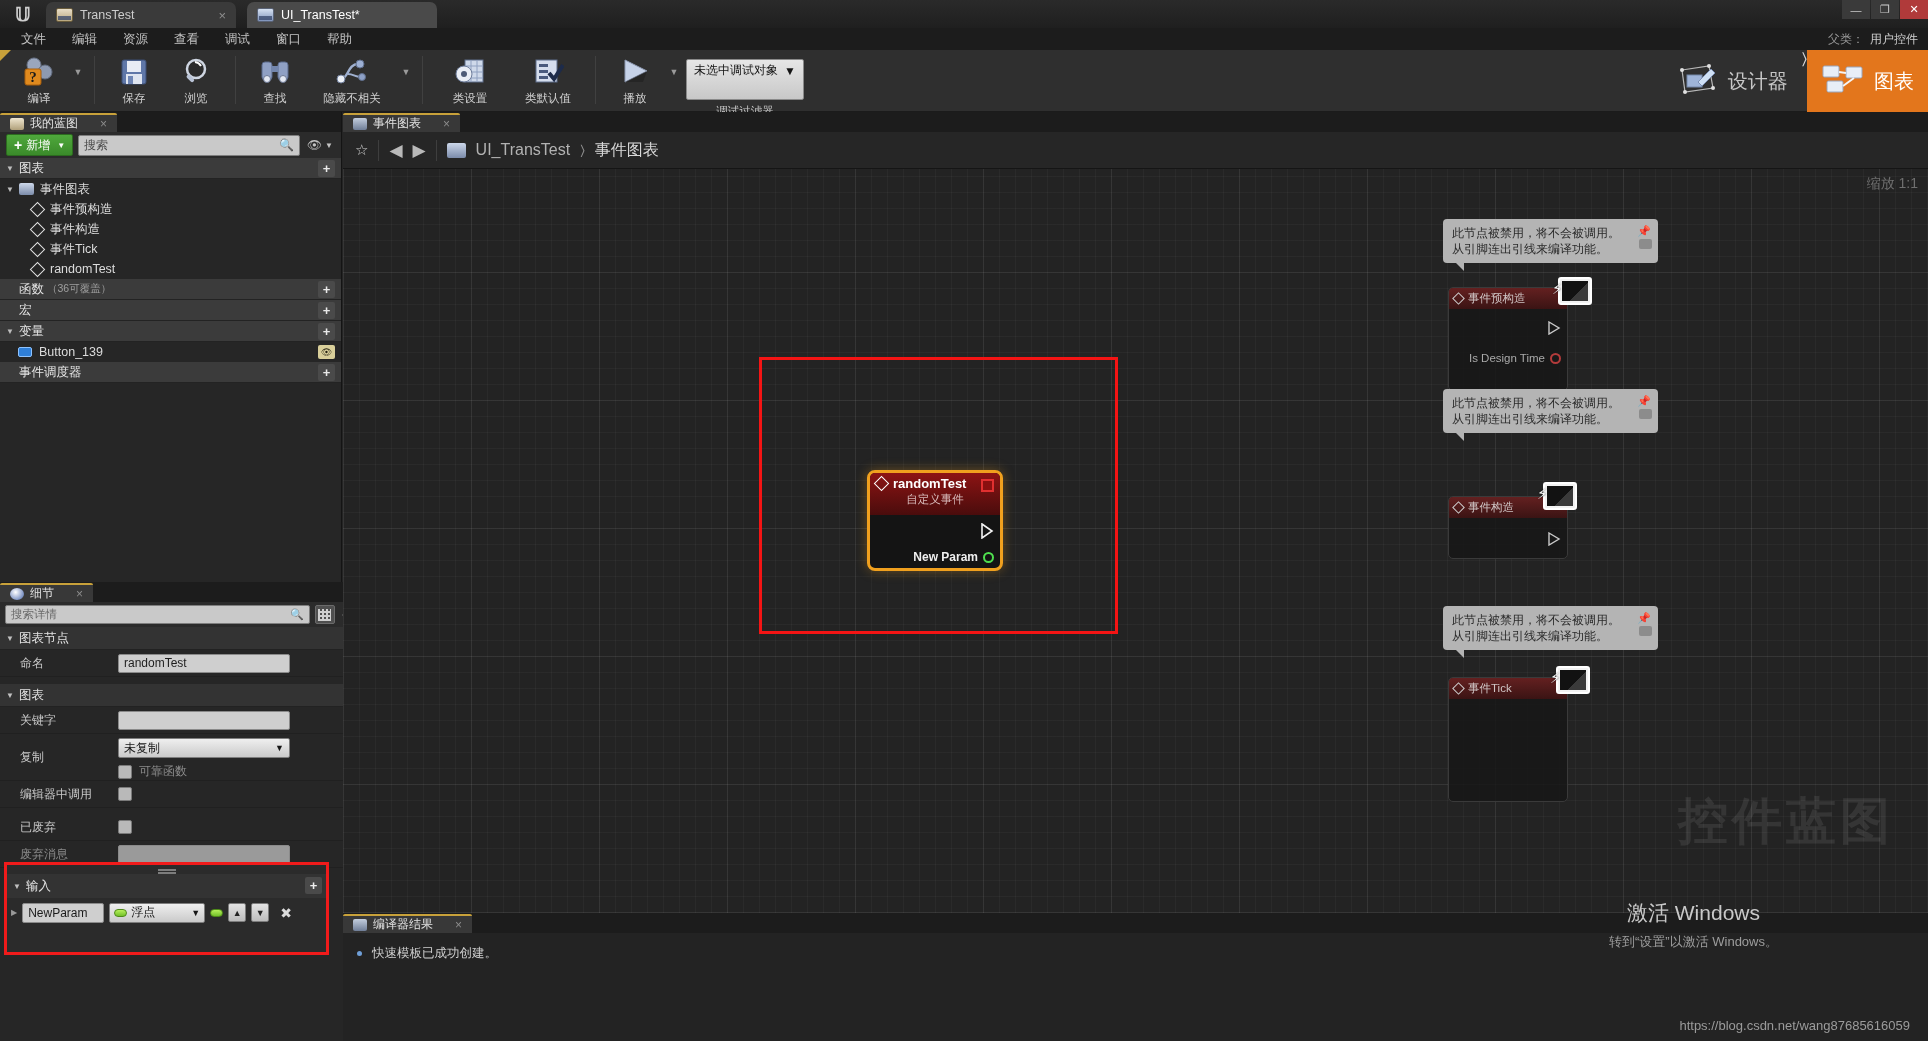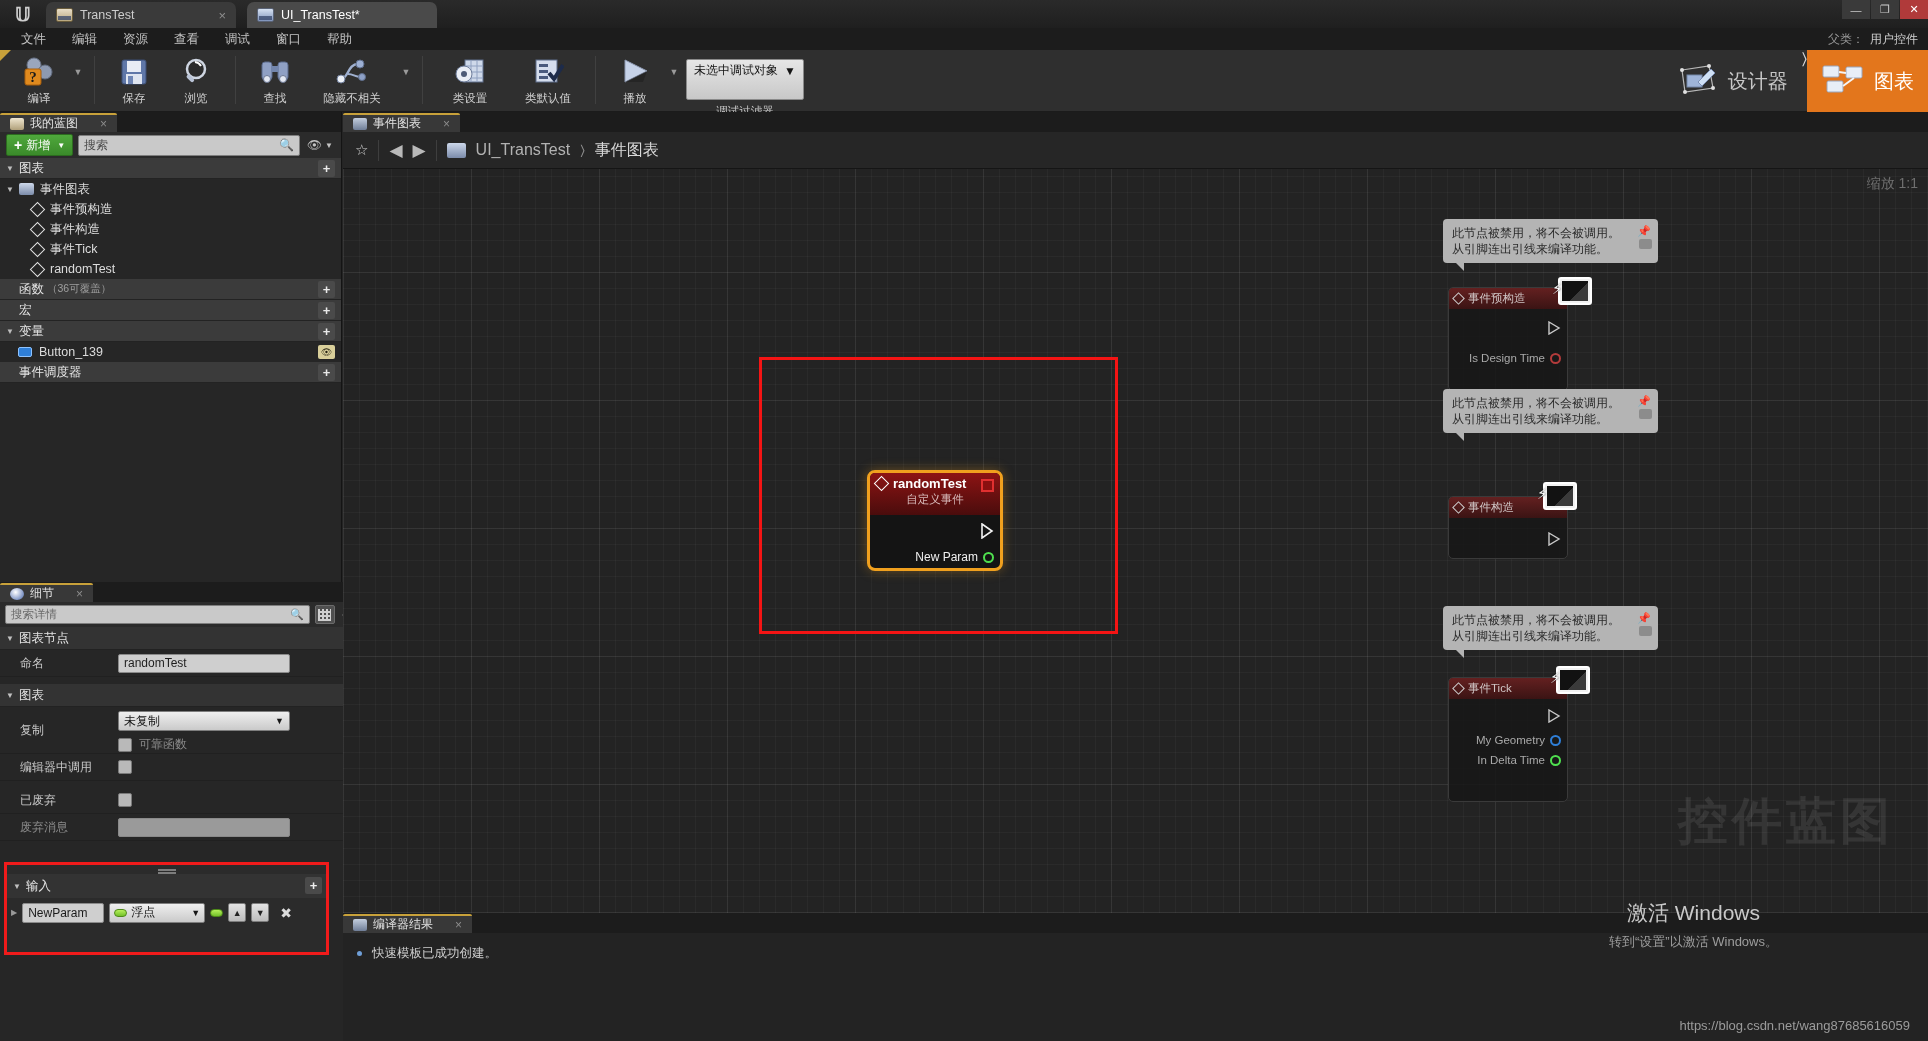--- a/index.html
+++ b/index.html
@@ -306,21 +306,21 @@
   .nc-stop{
     position:absolute; right:6px; top:6px; width:13px;height:13px;
     border:2px solid #e03030; background:#8a1010;
   }
   .nc-body{ position:relative; height:56px; }
   .exec-tri{
     position:absolute; right:6px; top:8px; width:13px; height:16px;
   }
   .nc-param{
     position:absolute; right:6px; bottom:7px; display:flex;align-items:center;gap:5px;
-    font-size:12px; color:#efefef;
+    font-size:12px; color:#efefef;font-weight:bold;
   }
   .circ-pin{ width:11px;height:11px;border-radius:50%;border:2px solid #4fe04f;}
   .circ-pin.blue{ border-color:#2f7fd8;}
   .circ-pin.red{ border-color:#b33b3b;}
 
   
   .node-dis{
     position:absolute; width:120px; border:1px solid #3a3a3a; border-radius:5px;
     background:rgba(22,22,22,.82);
   }
@@ -690,20 +690,26 @@
       <div class="k">命名</div>
       <div class="v">
         <div class="txtfield">randomTest</div>
       </div>
     </div>
 
     <div class="det-cat" style="margin-top:7px">
       <span class="tri">▼</span>
       <span class="txt">图表</span>
     </div>
+    <div class="det-row">
+      <div class="k">关键字</div>
+      <div class="v">
+          <div class="txtfield"></div>
+        </div>
+    </div>
     <div class="det-row" style="min-height:44px">
       <div class="k">复制</div>
       <div class="v det-col" style="align-items:flex-start;gap:5px;padding-top:4px">
         <div class="selfield">
           <span>未复制</span>
           <span class="car">▼</span>
         </div>
         <div style="display:flex;align-items:center">
           <span class="chk"></span>
           <span class="chklabel">可靠函数</span>
@@ -858,35 +864,20 @@
 从引脚连出引线来编译功能。</span>
         <span class="tt-pin">📌</span>
         <span class="tt-kb"></span>
       </div>
       <div class="node-dis" style="left:1105px; top:508px; height:125px;">
         <div class="nd-head">
           <span class="dia"></span>
           <span class="t">事件Tick</span>
           <span class="nd-stop"></span>
         </div>
-        <div class="nd-body">
-          <div class="nd-out" style="padding-top:10px">
-            <svg width="13" height="14" viewBox="0 0 13 14">
-                <polygon points="1,1 11,7 1,13" fill="none" stroke="#c9c9c9" stroke-width="1.4"></polygon>
-              </svg>
-          </div>
-          <div class="nd-out" style="padding-top:8px">
-            <span>My Geometry</span>
-            <span class="circ-pin blue"></span>
-          </div>
-          <div class="nd-out" style="padding-top:5px">
-            <span>In Delta Time</span>
-            <span class="circ-pin"></span>
-          </div>
-        </div>
       </div>
       <div class="screenbadge" style="left:1213px; top:497px;">
         <span class="bolt">⚡</span>
       </div>
 
       <div class="watermark-big">控件蓝图</div>
     </div>
 
     <div class="compiler">
       <div class="panel-tabrow">

